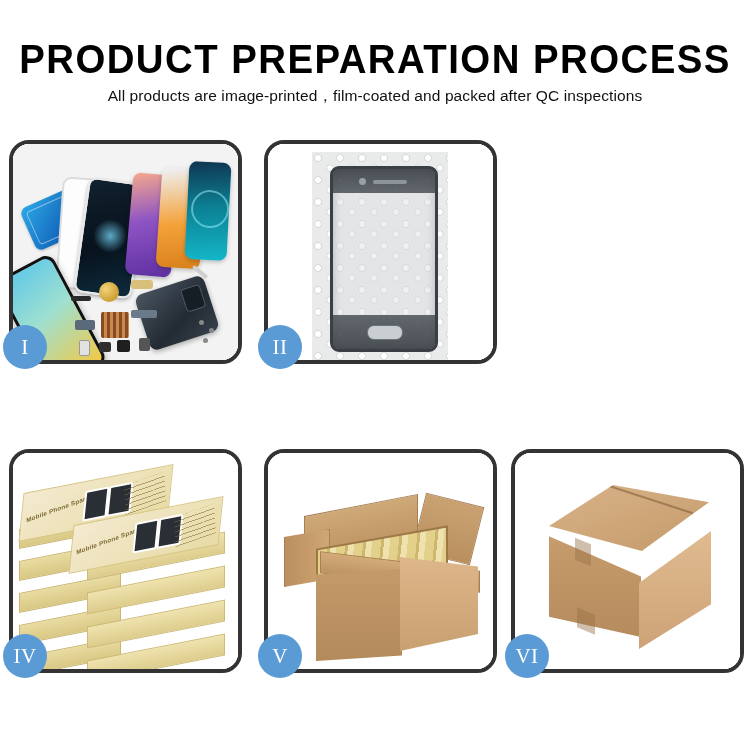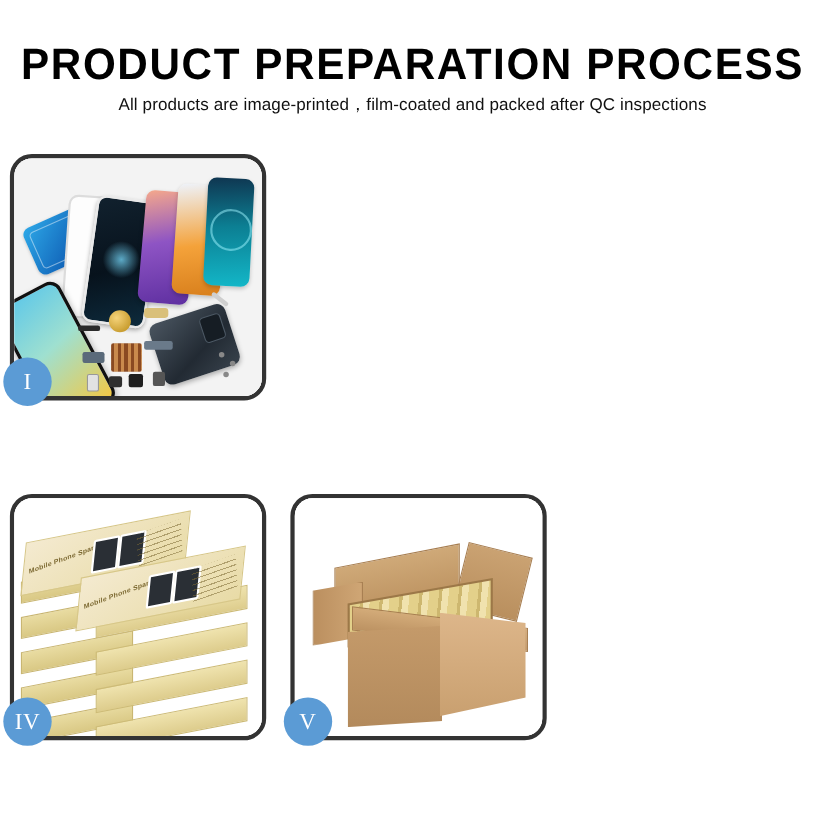--- a/index.html
+++ b/index.html
@@ -401,20 +401,35 @@
           <div class="chip c10"></div>
           <div class="chip c11"></div>
           <div class="chip c12"></div>
           <div class="chip c13"></div>
           <div class="chip c14"></div>
         </div>
       </div>
       <div class="badge">I</div>
     </div>
 
+    <div class="panel p2">
+      <div class="clip">
+        <div class="scene2">
+          <div class="wrapsheet"></div>
+          <div class="glass">
+            <div class="topband"></div>
+            <div class="spk"></div>
+            <div class="cam"></div>
+            <div class="botband"></div>
+            <div class="home"></div>
+          </div>
+        </div>
+      </div>
+      <div class="badge">II</div>
+    </div>
 
 
     <div class="panel p4">
       <div class="clip">
         <div class="scene4">
           <div class="stack">
             <div class="sbox bk bk1"></div>
             <div class="sbox bk bk2"></div>
             <div class="sbox bk bk3"></div>
             <div class="sbox bk bk4"></div>
@@ -453,15 +468,29 @@
             <div class="inner"></div>
           </div>
           <div class="cflap cflapFront"></div>
           <div class="cbodyF"></div>
           <div class="cbodyR"></div>
         </div>
       </div>
       <div class="badge">V</div>
     </div>
 
+    <div class="panel p6">
+      <div class="clip">
+        <div class="scene6">
+          <div class="sealTop">
+            <div class="seam"></div>
+          </div>
+          <div class="sealLeft"></div>
+          <div class="sealRight"></div>
+          <div class="tab tab1"></div>
+          <div class="tab tab2"></div>
+        </div>
+      </div>
+      <div class="badge">VI</div>
+    </div>
 
   </div>
 </div>
 
 </body></html>

